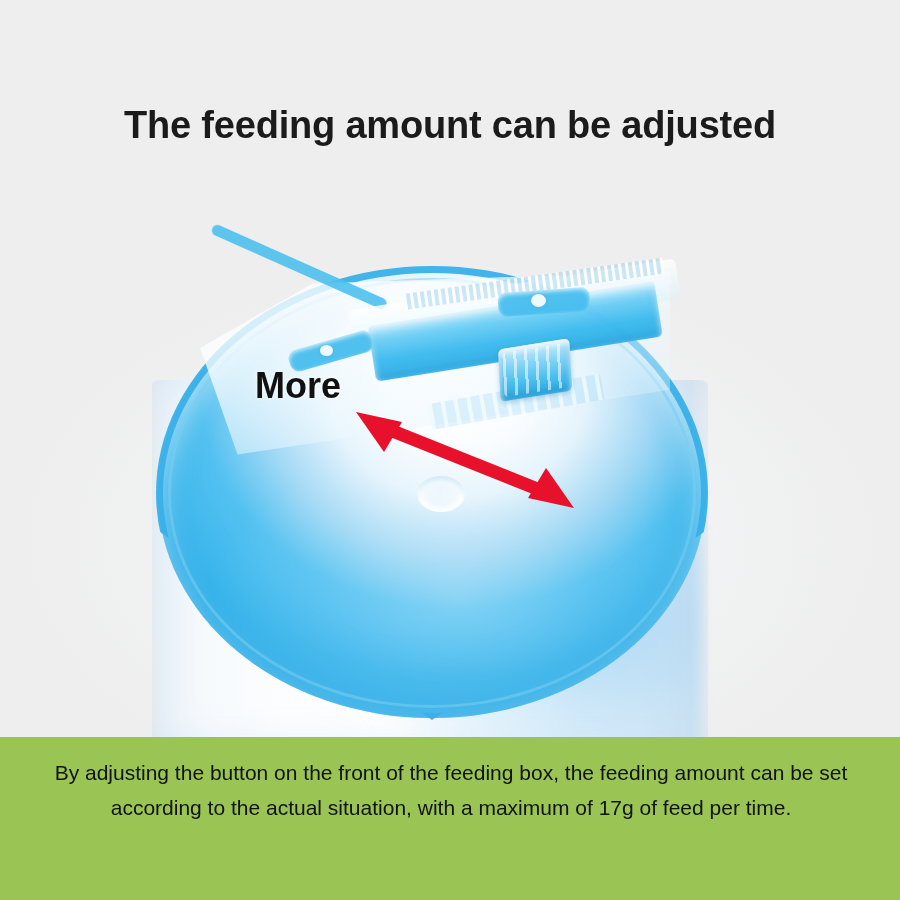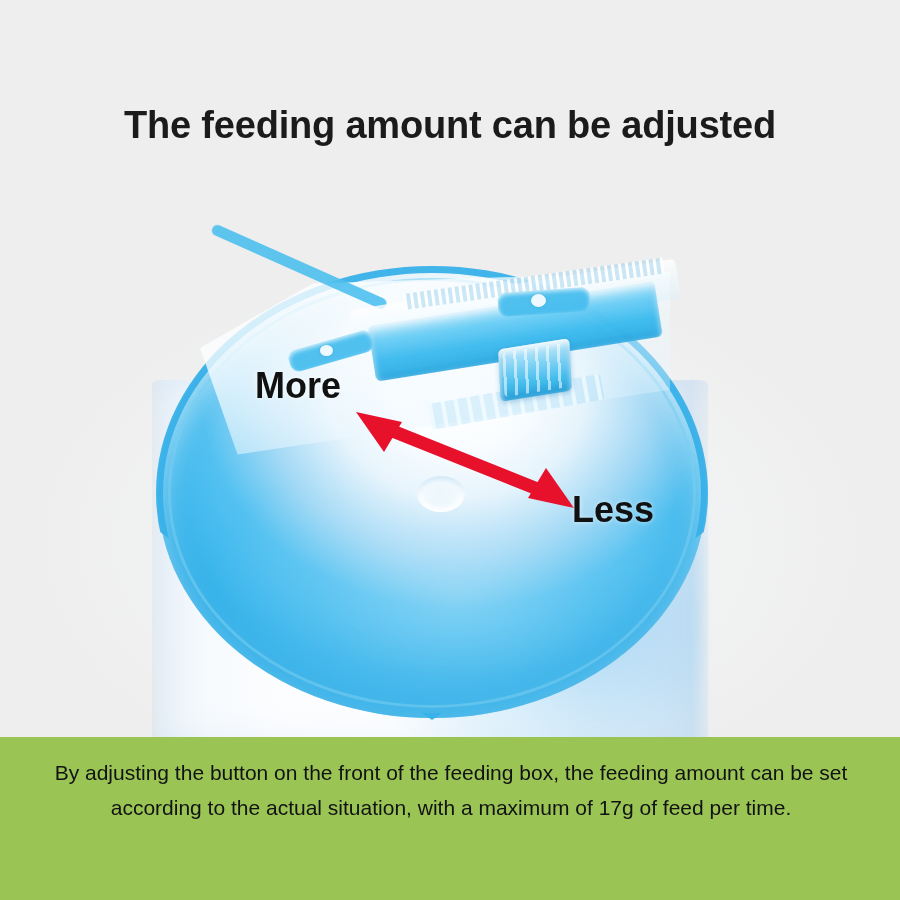--- a/index.html
+++ b/index.html
@@ -427,21 +427,20 @@
 
     <div class="dimple"></div>
 
     <svg class="arrow-svg" viewBox="0 0 250 130">
       <line x1="40" y1="36" x2="210" y2="104" stroke="#E8112C" stroke-width="13" stroke-linecap="butt"></line>
       <polygon points="16,22 62,32 44,62" fill="#E8112C"></polygon>
       <polygon points="234,118 188,108 206,78" fill="#E8112C"></polygon>
     </svg>
 
     <div class="label-more">More</div>
-    <div class="label-less">Less</div>
   </div>
 
   <div class="title">The feeding amount can be adjusted</div>
 
   <div class="caption-band">
     <div class="caption-text">By adjusting the button on the front of the feeding box, the feeding amount can be set according to the actual situation, with a maximum of 17g of feed per time.</div>
   </div>
 
 </div>
 

